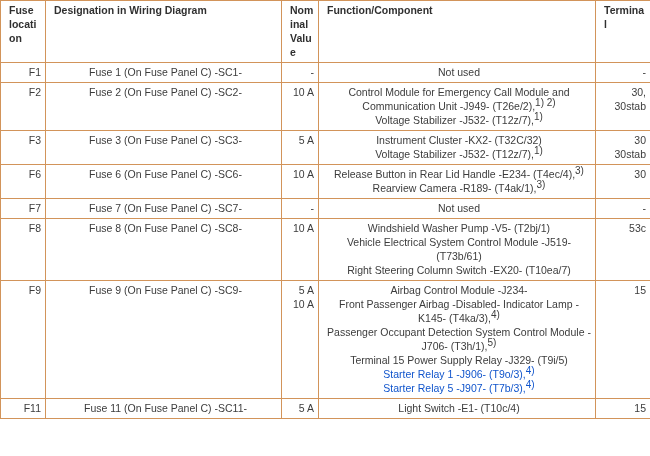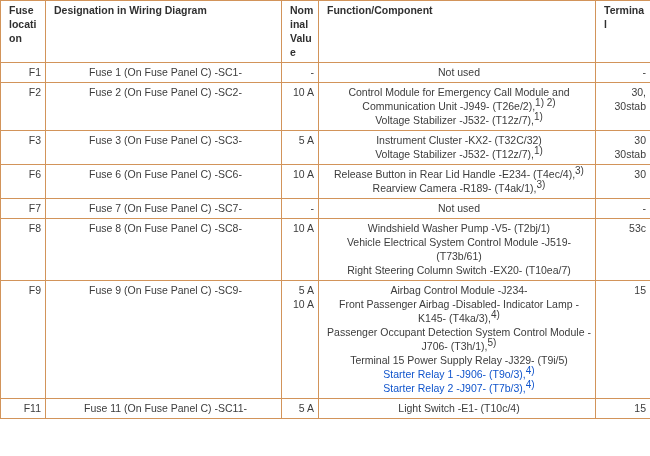--- a/index.html
+++ b/index.html
@@ -146,21 +146,21 @@
         <td class="c-nom">
           <div>5 A</div>
           <div>10 A</div>
         </td>
         <td class="c-func">
           <div class="func-line"><span>Airbag Control Module -J234-</span></div>
           <div class="func-line"><span>Front Passenger Airbag -Disabled- Indicator Lamp -K145- (T4ka/3),</span><sup>4)</sup></div>
           <div class="func-line"><span>Passenger Occupant Detection System Control Module -J706- (T3h/1),</span><sup>5)</sup></div>
           <div class="func-line"><span>Terminal 15 Power Supply Relay -J329- (T9i/5)</span></div>
           <div class="func-line"><span class="link">Starter Relay 1 -J906- (T9o/3),</span><sup class="link">4)</sup></div>
-          <div class="func-line"><span class="link">Starter Relay 2 -J907- (T7b/3),</span><sup class="link">4)</sup></div>
+          <div class="func-line"><span class="link">Starter Relay 5 -J907- (T7b/3),</span><sup class="link">4)</sup></div>
         </td>
         <td class="c-term">
           <div>15</div>
         </td>
       </tr>
       <tr>
         <td class="c-fuse">F11</td>
         <td class="c-desig">Fuse 11 (On Fuse Panel C) -SC11-</td>
         <td class="c-nom">
           <div>5 A</div>

